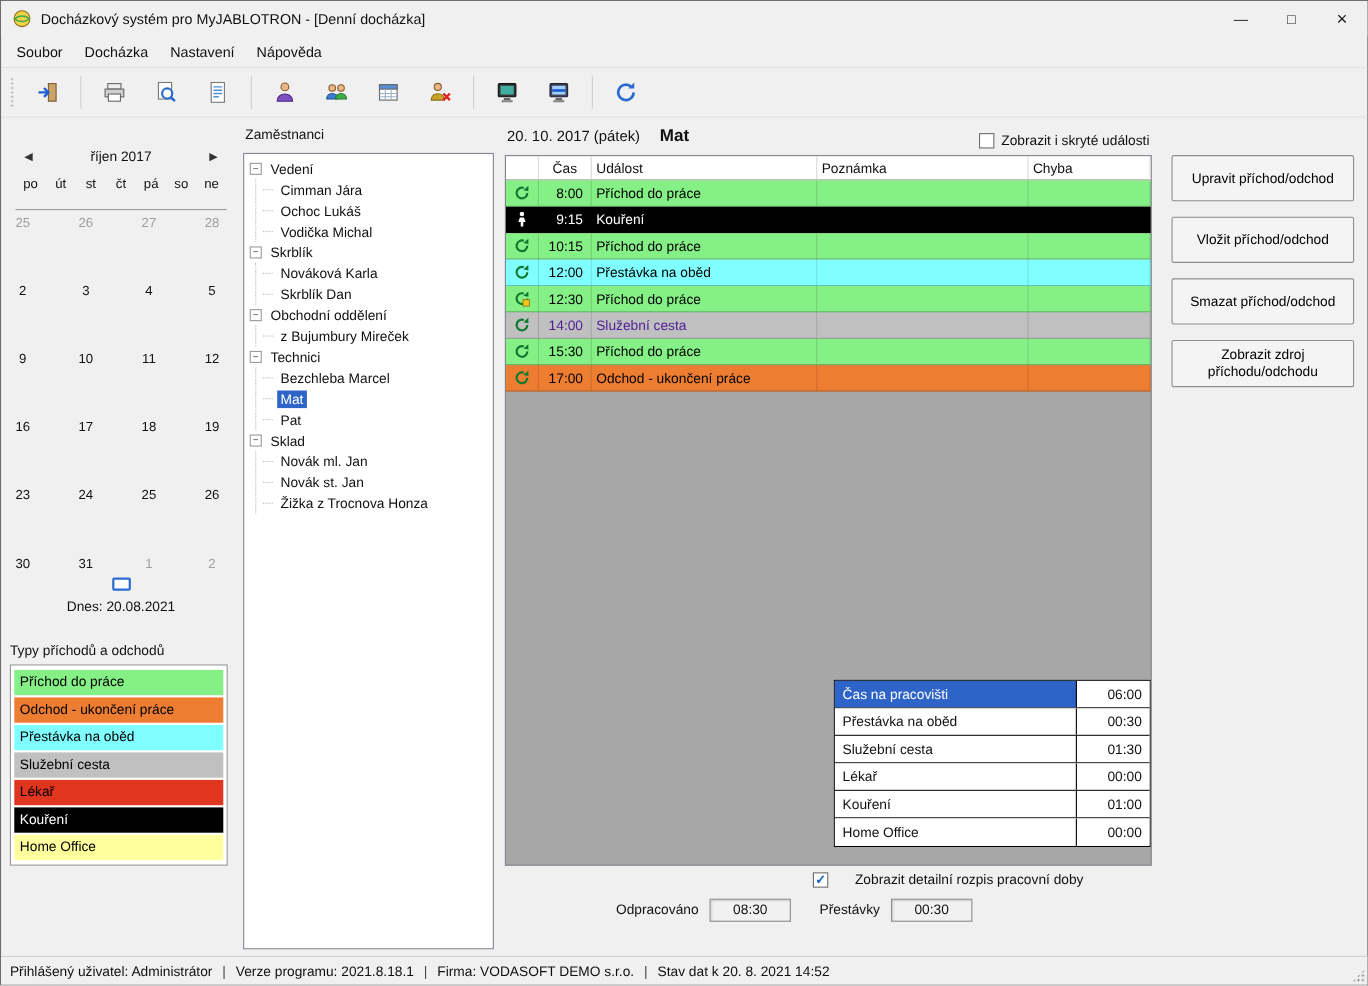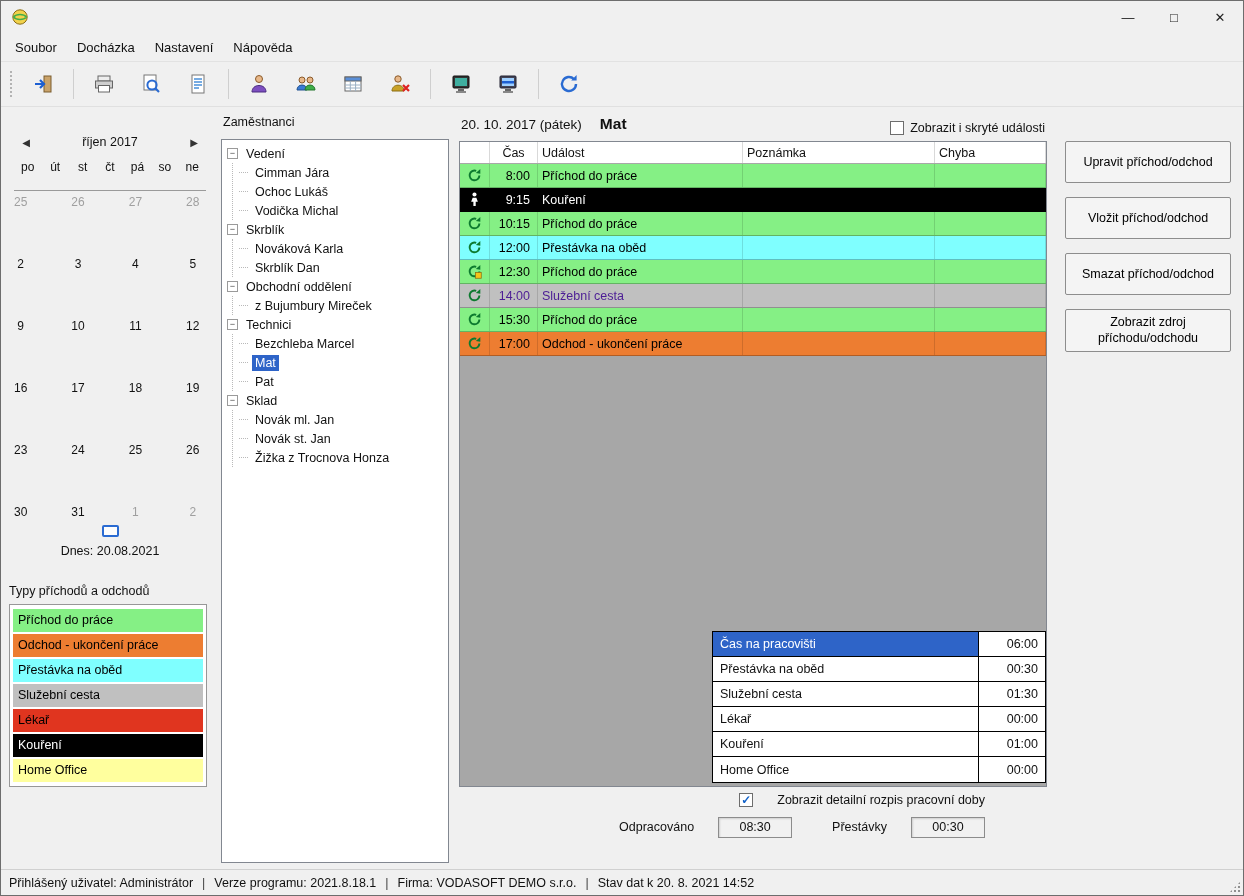--- a/index.html
+++ b/index.html
@@ -79,30 +79,30 @@
   .c-time{width:48px;flex:none;}
   .c-event{width:205px;flex:none;}
   .c-note{width:192px;flex:none;}
   .c-err{flex:1;}
   .ev-row{display:flex;height:24px;flex:none;font-size:12.5px;border-bottom:1px solid rgba(0,0,0,0.25);}
   .ev-row .cell{display:flex;align-items:center;border-right:1px solid rgba(0,0,0,0.13);padding:0 4px;}
   .ev-row .c-icon{justify-content:center;}
   .ev-row .c-time{justify-content:flex-end;padding-right:7px;}
 
   
-  .summary{position:absolute;right:0;bottom:3px;width:334px;border:1px solid #000;background:#fff;}
+  .summary{position:absolute;right:0;bottom:16px;width:288px;border:1px solid #000;background:#fff;}
   .sum-row{display:flex;height:25px;background:#fff;border-bottom:1px solid #000;font-size:12.5px;}
   .sum-row:last-child{border-bottom:none;}
   .sum-label{flex:1;display:flex;align-items:center;padding-left:7px;border-right:1px solid #000;}
   .sum-value{width:66px;display:flex;align-items:center;justify-content:flex-end;padding-right:7px;}
   .sum-selected .sum-label{background:#2e64c8;color:#fff;}
 
   
   .detail-row{height:26px;display:flex;justify-content:flex-end;align-items:center;gap:24px;padding-right:62px;font-size:12.5px;flex:none;}
-  .worked-row{height:28px;display:flex;justify-content:flex-end;align-items:center;gap:24px;padding-right:62px;font-size:12.5px;flex:none;}
+  .worked-row{height:28px;display:flex;justify-content:center;align-items:center;gap:10px;padding-right:62px;font-size:12.5px;flex:none;}
   .gap-left{margin-left:16px;}
   .time-box{width:74px;height:21px;border:1px solid #8c8c8c;background:#f1f1f1;display:flex;align-items:center;justify-content:center;box-shadow:inset 1px 1px 2px rgba(0,0,0,0.14);}
 
   
   .action-btn{min-height:42px;border:1px solid #8d8d8d;background:#f4f4f4;border-radius:2px;font-size:12.5px;display:flex;align-items:center;justify-content:center;text-align:center;padding:4px 8px;line-height:1.3;}
 
   
   .statusbar{height:26px;flex:none;border-top:1px solid #d0d0d0;display:flex;align-items:center;padding:0 8px;font-size:12.5px;position:relative;background:#f0f0f0;}
   .status-seg+.status-seg::before{content:"|";margin:0 9px;color:#444;}
   .grip{position:absolute;right:2px;bottom:2px;width:12px;height:12px;background-image:radial-gradient(circle,#8f8f8f 32%,transparent 36%);background-size:4px 4px;clip-path:polygon(100% 0,100% 100%,0 100%);}
@@ -112,20 +112,21 @@
 
 <div class="window">
 
   <div class="titlebar">
     <span class="app-icon">
       <svg width="18" height="18" viewBox="0 0 18 18">
           <circle cx="9" cy="9" r="7.2" fill="#f2d24b" stroke="#8a6d12"></circle>
           <path d="M2.5 9c3-3.4 10-3.4 13 0M2.5 9c3 3.4 10 3.4 13 0" fill="none" stroke="#3fae49" stroke-width="1.4"></path>
         </svg>
     </span>
+    <span class="title-text">Docházkový systém pro MyJABLOTRON - [Denní docházka]</span>
     <div class="win-controls">
       <span class="win-btn">—</span>
       <span class="win-btn">□</span>
       <span class="win-btn">✕</span>
     </div>
   </div>
 
   <div class="menubar">
       <div class="menu-item">Soubor</div>
       <div class="menu-item">Docházka</div>

